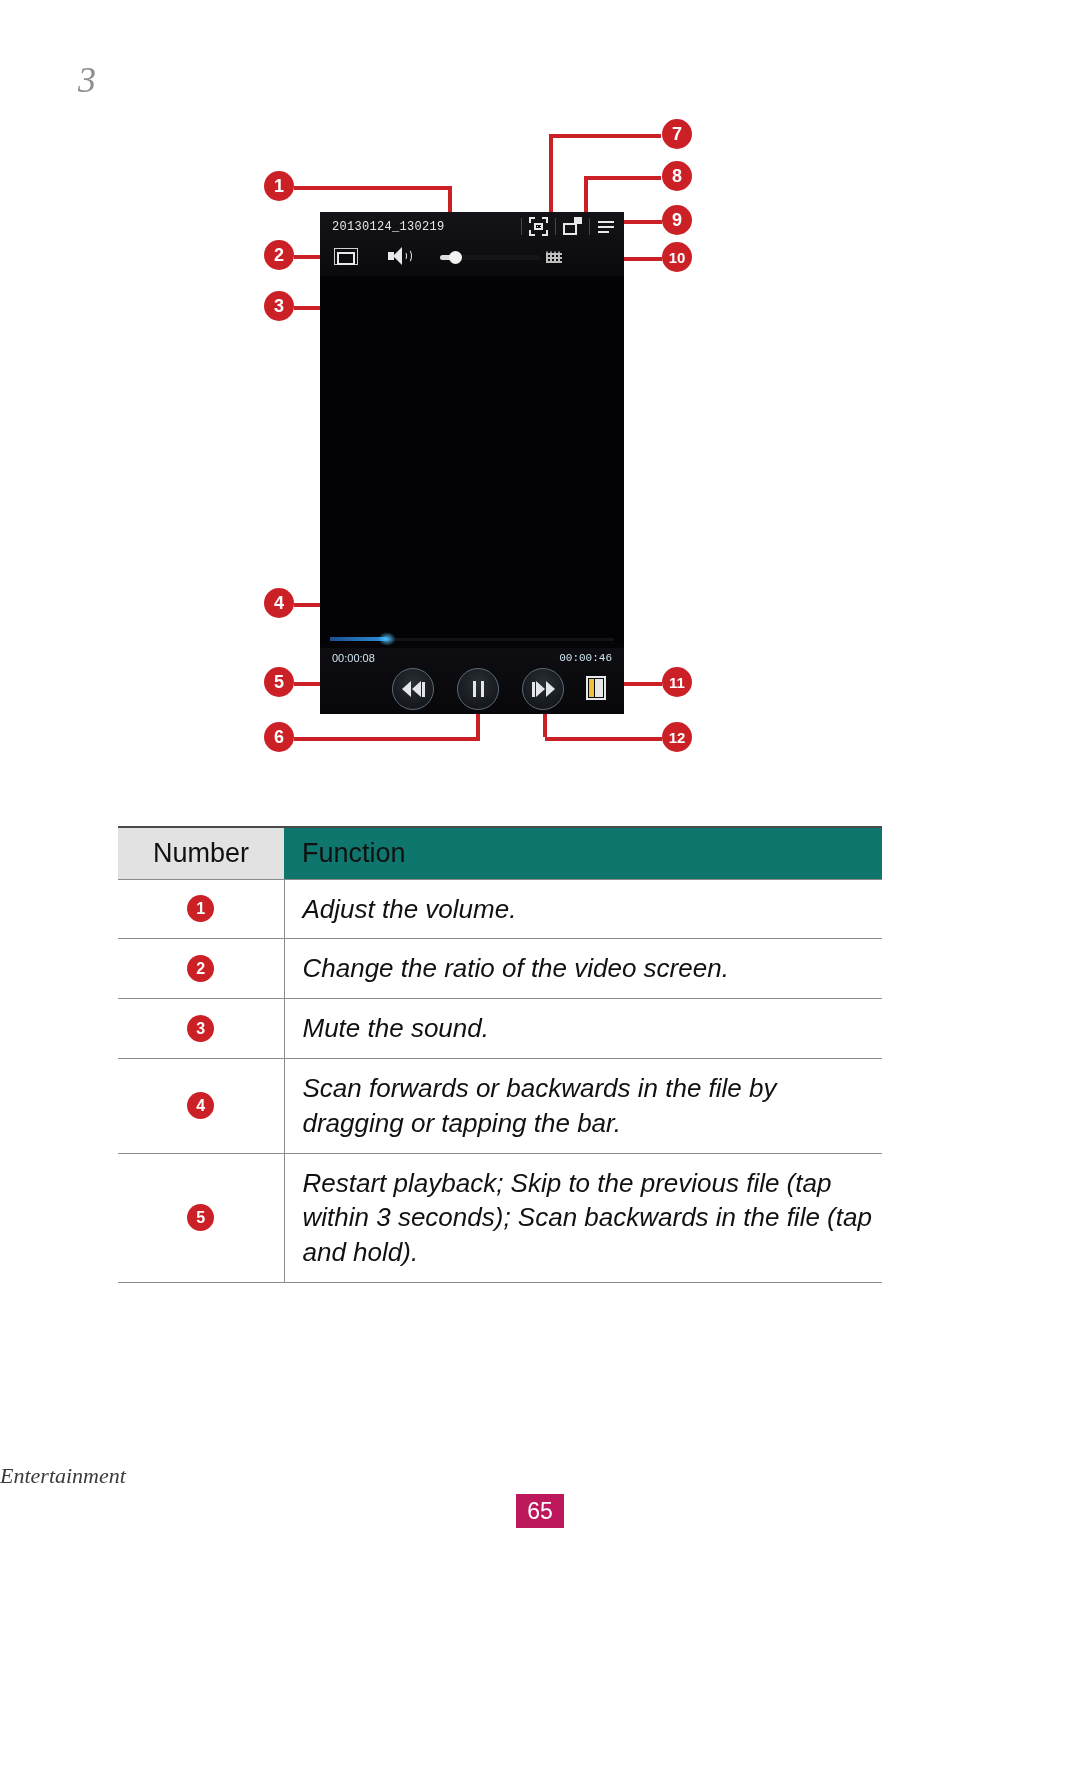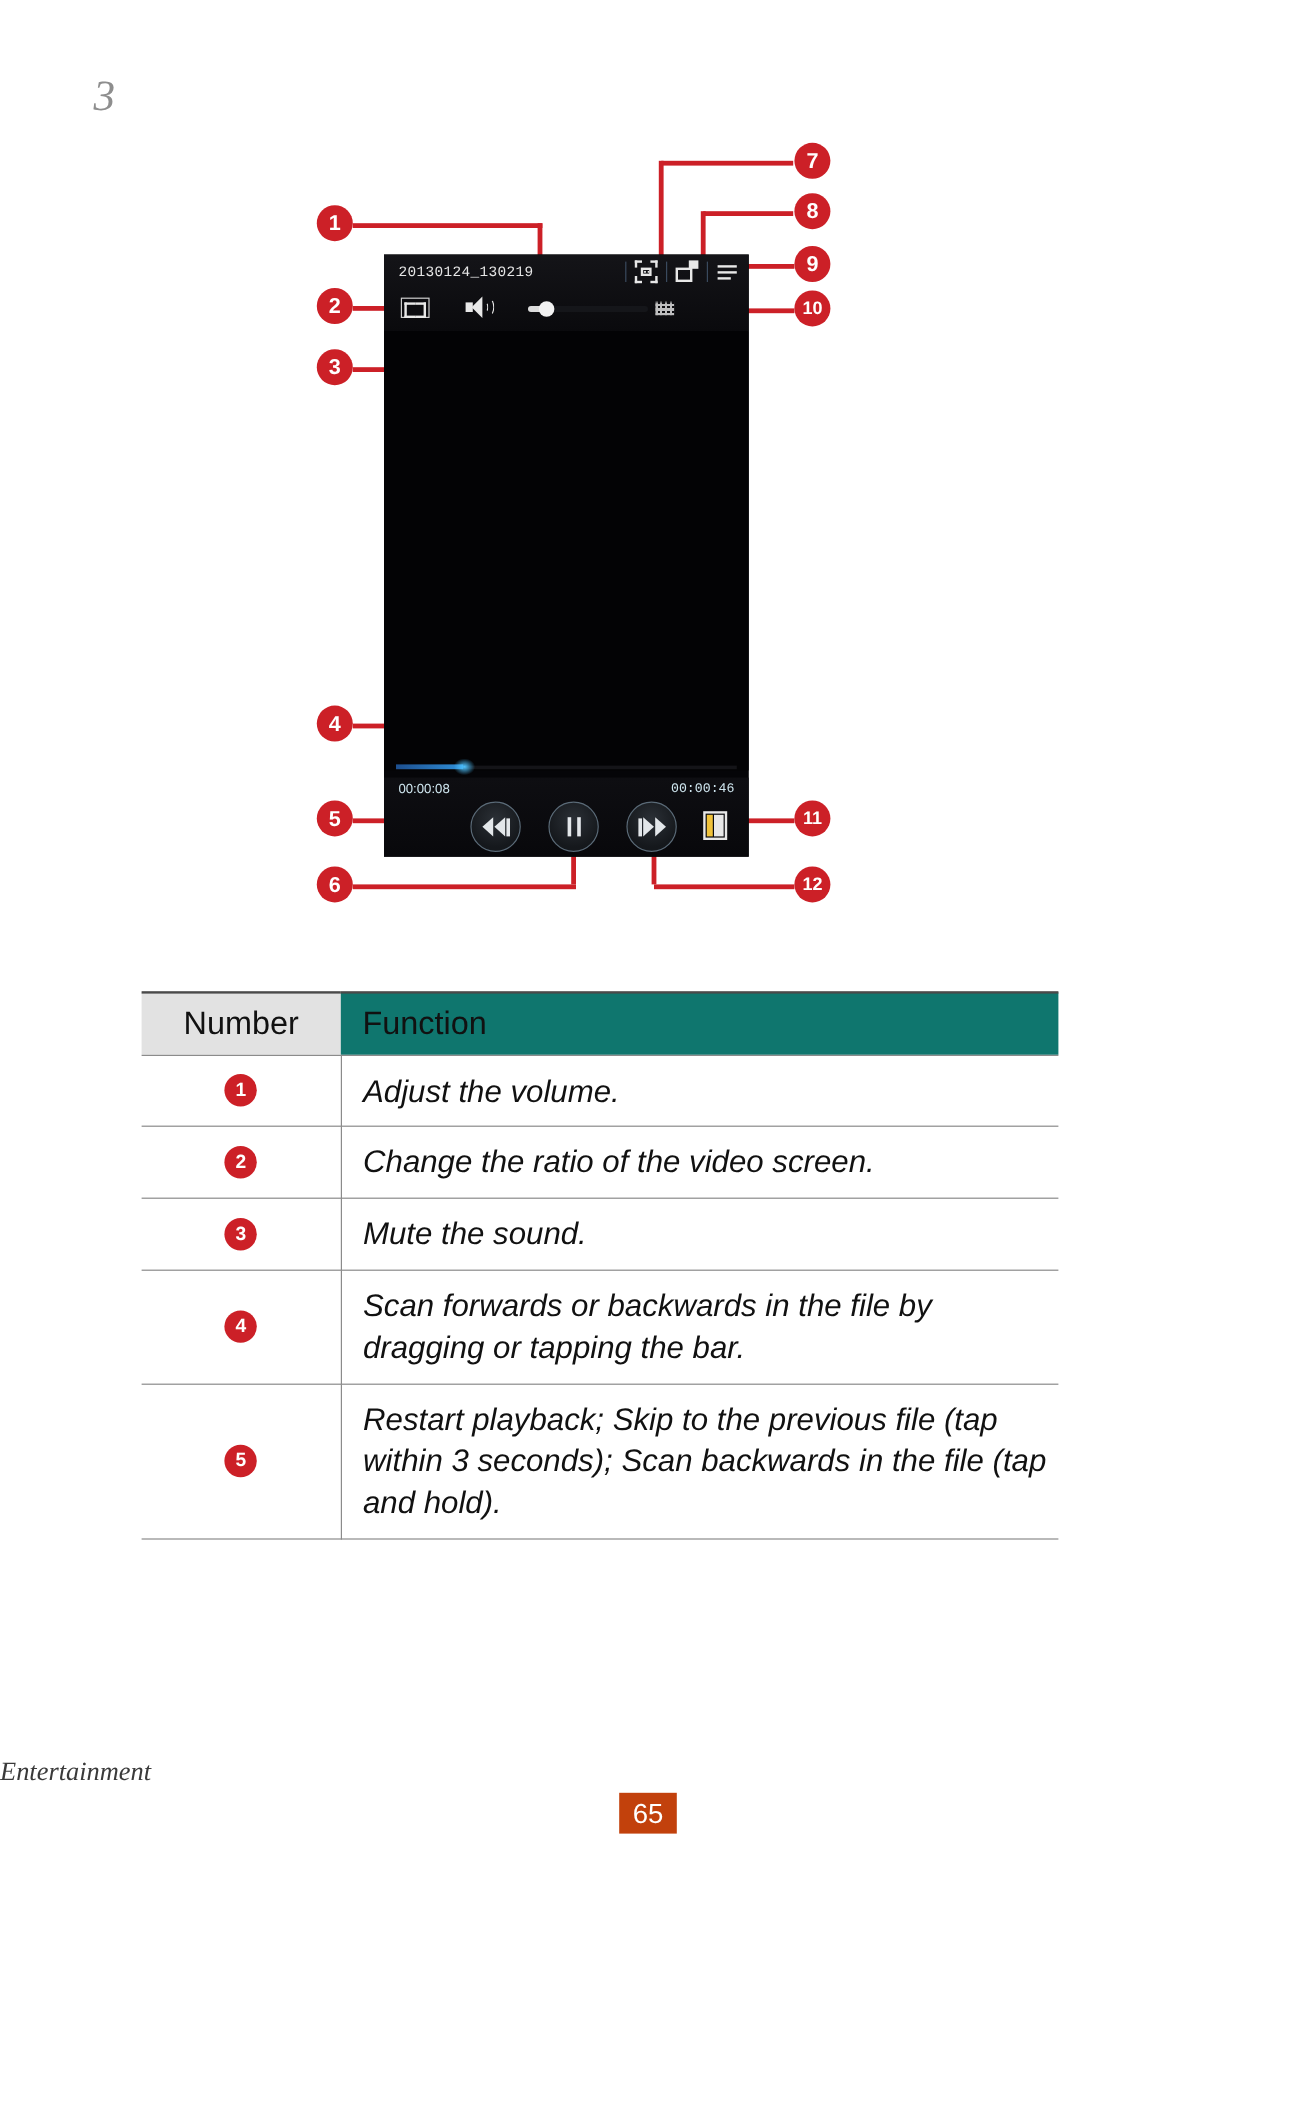--- a/index.html
+++ b/index.html
@@ -340,21 +340,21 @@
     text-align: left;
     font-family: "Liberation Serif", serif;
     font-style: italic;
     font-size: 22px;
     color: #3a3a3a;
   }
   .page-badge {
     position: absolute; left: 50%; top: 1494px;
     transform: translateX(-50%);
     min-width: 48px; height: 34px;
-    background: #c2410c;
+    background: #be185d;
     color: #fff;
     display: flex; align-items: center; justify-content: center;
     font-size: 23px;
     padding: 0 10px;
   }
 </style>
 </head>
 <body>
 
 <div class="page">

